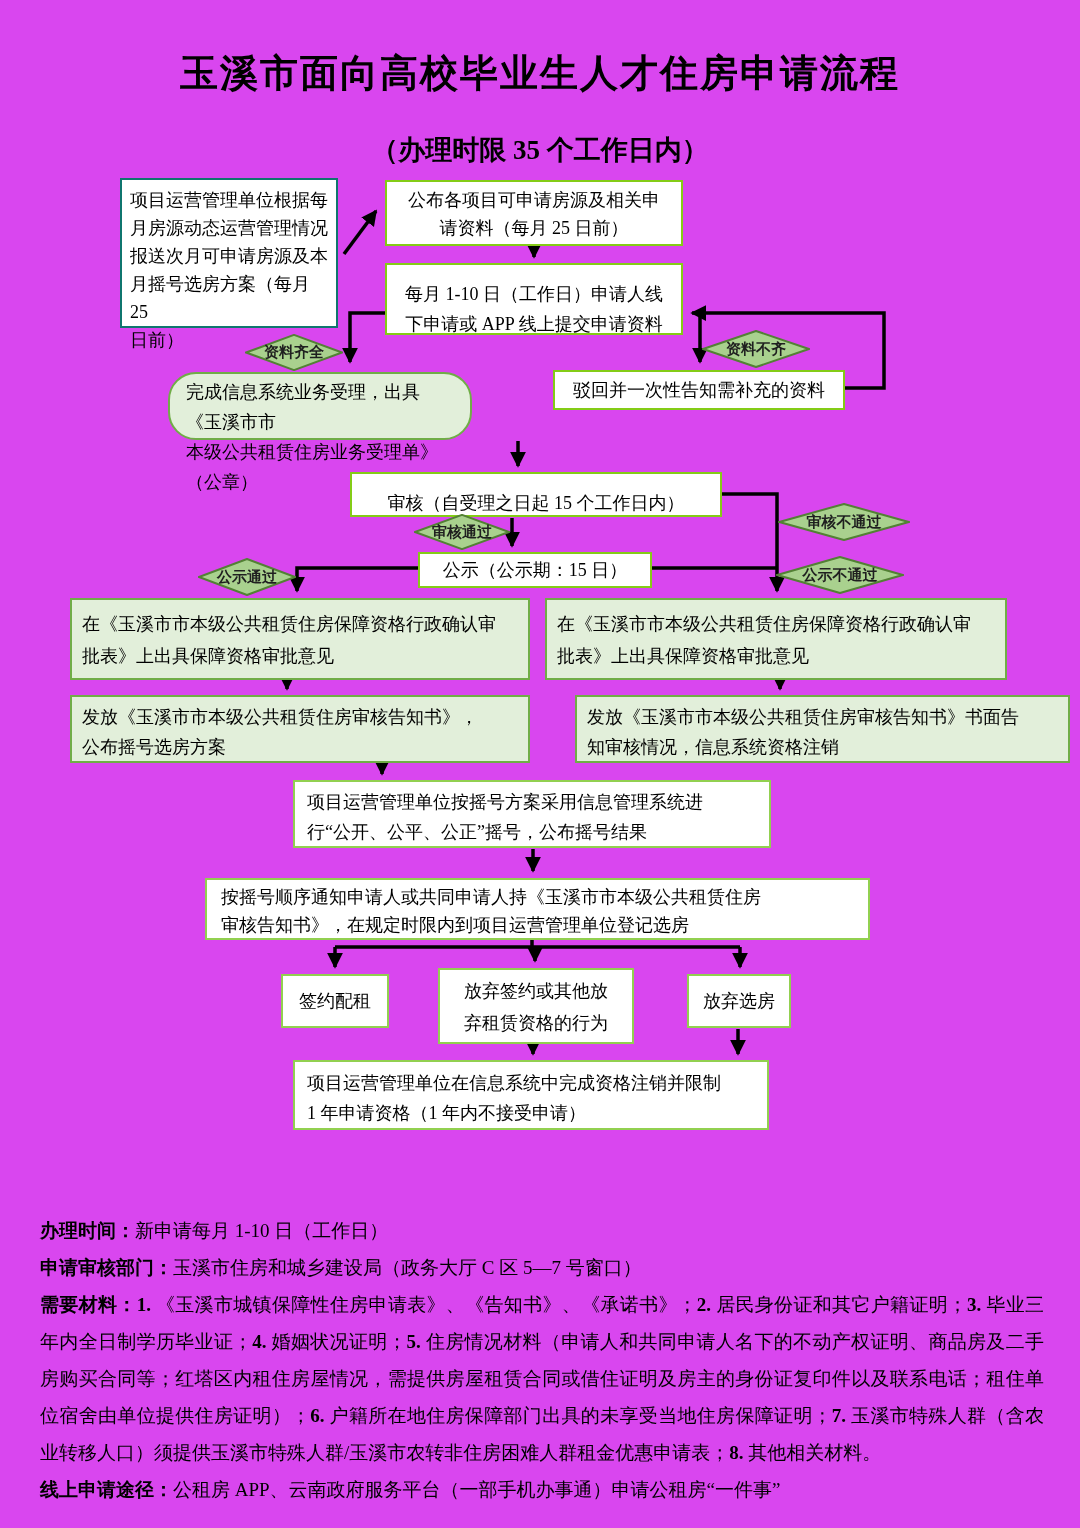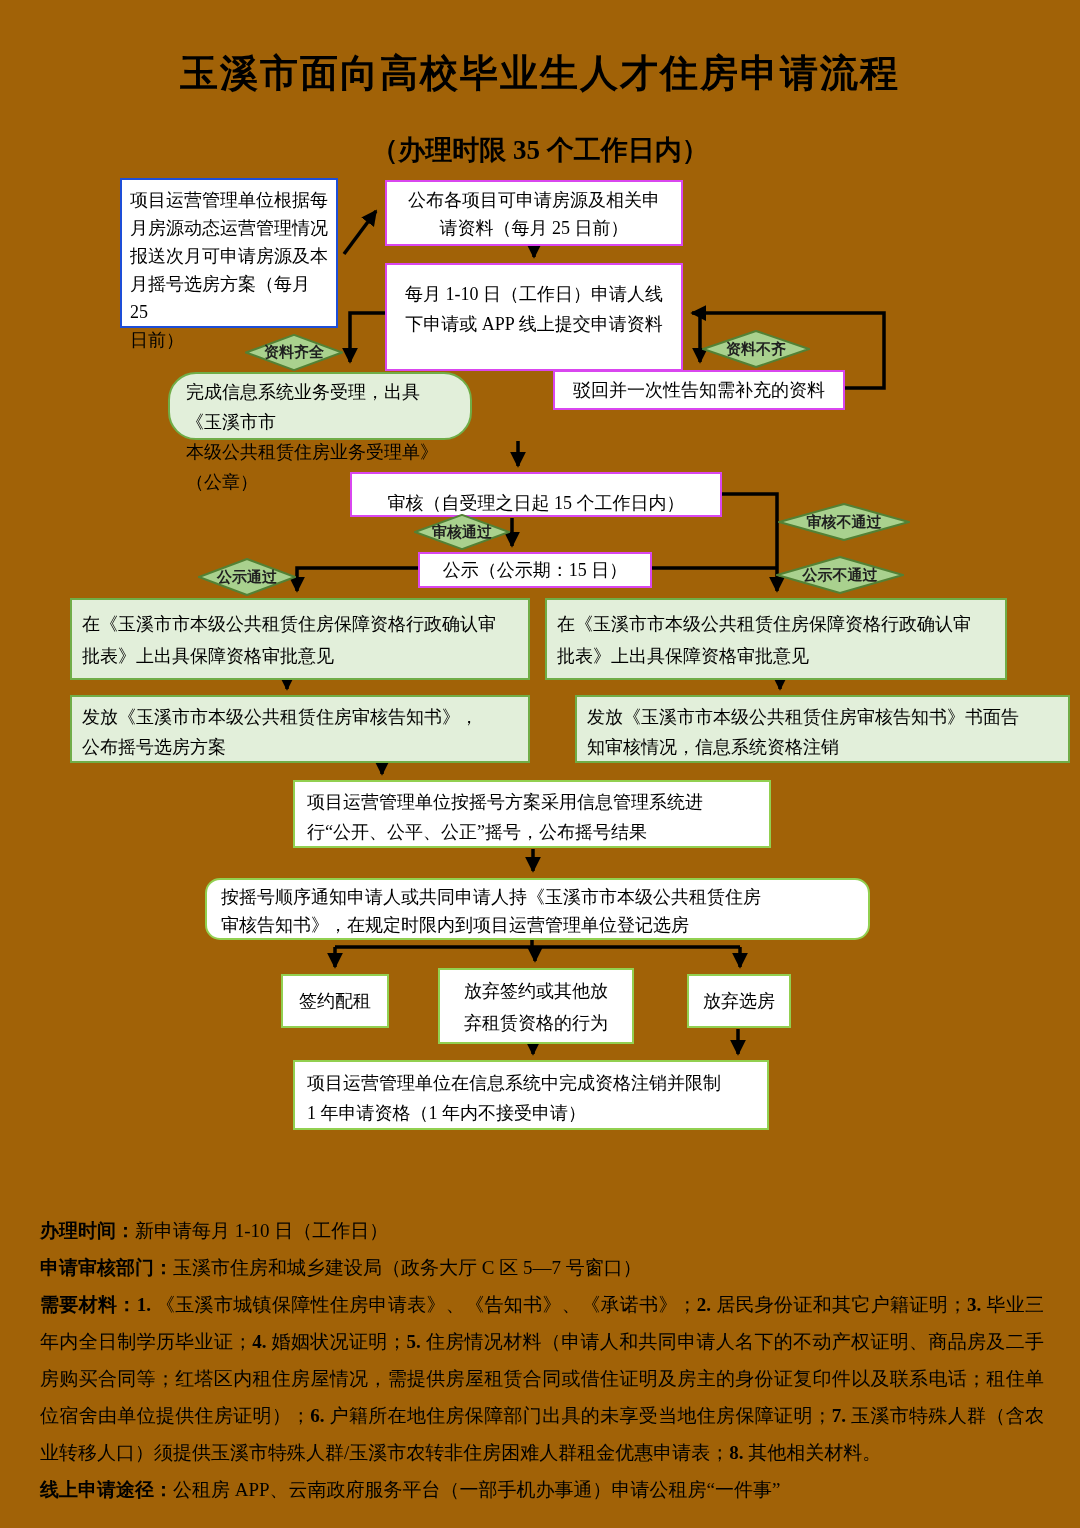--- a/index.html
+++ b/index.html
@@ -1,29 +1,29 @@
 <!DOCTYPE html>
 <html><head>
 <meta charset="utf-8">
 <style>
   html,body{margin:0;padding:0;background:#fff;}
-  #page{position:relative;width:1080px;height:1528px;background:#a16207;overflow:hidden;
+  #page{position:relative;width:1080px;height:1528px;background:#d946ef;overflow:hidden;
         font-family:"Liberation Serif","DejaVu Serif",serif;color:#000;}
   .title{position:absolute;left:0;top:48px;width:1080px;text-align:center;
          font-size:38px;font-weight:bold;letter-spacing:2px;}
   .subtitle{position:absolute;left:0;top:132px;width:1080px;text-align:center;
             font-size:27px;font-weight:bold;}
   svg.wires{position:absolute;left:0;top:0;z-index:1;}
   .box{position:absolute;z-index:2;box-sizing:border-box;background:#fff;
-       border:2px solid #d946ef;font-size:18px;line-height:30px;
+       border:2px solid #84cc16;font-size:18px;line-height:30px;
        white-space:pre-line;padding:6px 10px;}
   .center{text-align:center;}
   .fillgreen{background:#e2efda;border-color:#70ad47;}
   .bright{border-color:#92d050;}
-  .blackbox{border:2px solid #1d4ed8;background:#fff;}
+  .blackbox{border:2px solid #0f766e;background:#fff;}
   .diamond{position:absolute;z-index:3;}
   .diamond svg{position:absolute;left:0;top:0;width:100%;height:100%;}
   .diamond .dlabel{position:absolute;left:0;top:0;width:100%;height:100%;
        display:flex;align-items:center;justify-content:center;
        font-size:15px;color:#1f1f1f;font-weight:bold;}
   .notes{position:absolute;left:40px;top:1212px;width:1004px;z-index:2;
          font-size:19px;line-height:37px;text-align:justify;}
   .notes p{margin:0;}
   .notes .bold{font-weight:bold;}
 </style>
@@ -67,21 +67,21 @@
 
   <div class="box blackbox" style="left:120px;top:178px;width:218px;height:150px;padding:6px 8px;line-height:28px;">项目运营管理单位根据每
 月房源动态运营管理情况
 报送次月可申请房源及本
 月摇号选房方案（每月 25
 日前）</div>
 
   <div class="box center" style="left:385px;top:180px;width:298px;height:66px;padding-top:4px;line-height:28px;">公布各项目可申请房源及相关申
 请资料（每月 25 日前）</div>
 
-  <div class="box center" style="left:385px;top:263px;width:298px;height:108px;padding-top:14px;">每月 1-10 日（工作日）申请人线
+  <div class="box center" style="left:385px;top:263px;width:298px;height:72px;padding-top:14px;">每月 1-10 日（工作日）申请人线
 下申请或 APP 线上提交申请资料</div>
 
   <div class="box center" style="left:553px;top:370px;width:292px;height:40px;padding:0;line-height:37px;">驳回并一次性告知需补充的资料</div>
 
   <div class="box fillgreen" style="left:168px;top:372px;width:304px;height:68px;padding:3px 16px;border-radius:28px;">完成信息系统业务受理，出具《玉溪市市
 本级公共租赁住房业务受理单》（公章）</div>
 
   <div class="box center" style="left:350px;top:472px;width:372px;height:45px;padding:8px;line-height:42px;">审核（自受理之日起 15 个工作日内）</div>
 
   <div class="box center" style="left:418px;top:552px;width:234px;height:36px;padding:0;line-height:33px;">公示（公示期：15 日）</div>
@@ -94,21 +94,21 @@
 
   <div class="box fillgreen" style="left:70px;top:695px;width:460px;height:68px;padding:5px 10px;">发放《玉溪市市本级公共租赁住房审核告知书》，
 公布摇号选房方案</div>
 
   <div class="box fillgreen" style="left:545px;top:695px;width:495px;height:68px;padding:5px 10px;margin-left:30px;">发放《玉溪市市本级公共租赁住房审核告知书》书面告
 知审核情况，信息系统资格注销</div>
 
   <div class="box bright" style="left:293px;top:780px;width:478px;height:68px;padding:5px 12px;">项目运营管理单位按摇号方案采用信息管理系统进
 行“公开、公平、公正”摇号，公布摇号结果</div>
 
-  <div class="box bright" style="left:205px;top:878px;width:665px;height:62px;padding:3px 14px;line-height:28px;border-radius:15px;">按摇号顺序通知申请人或共同申请人持《玉溪市市本级公共租赁住房
+  <div class="box bright" style="left:205px;top:878px;width:665px;height:62px;padding:3px 14px;line-height:28px;">按摇号顺序通知申请人或共同申请人持《玉溪市市本级公共租赁住房
 审核告知书》，在规定时限内到项目运营管理单位登记选房</div>
 
   <div class="box center bright" style="left:281px;top:974px;width:108px;height:54px;padding:0;line-height:51px;">签约配租</div>
 
   <div class="box center bright" style="left:438px;top:968px;width:196px;height:76px;padding-top:5px;line-height:32px;text-align:center;">放弃签约或其他放
 弃租赁资格的行为</div>
 
   <div class="box center bright" style="left:687px;top:974px;width:104px;height:54px;padding:0;line-height:51px;">放弃选房</div>
 
   <div class="box bright" style="left:293px;top:1060px;width:476px;height:70px;padding:6px 12px;">项目运营管理单位在信息系统中完成资格注销并限制

